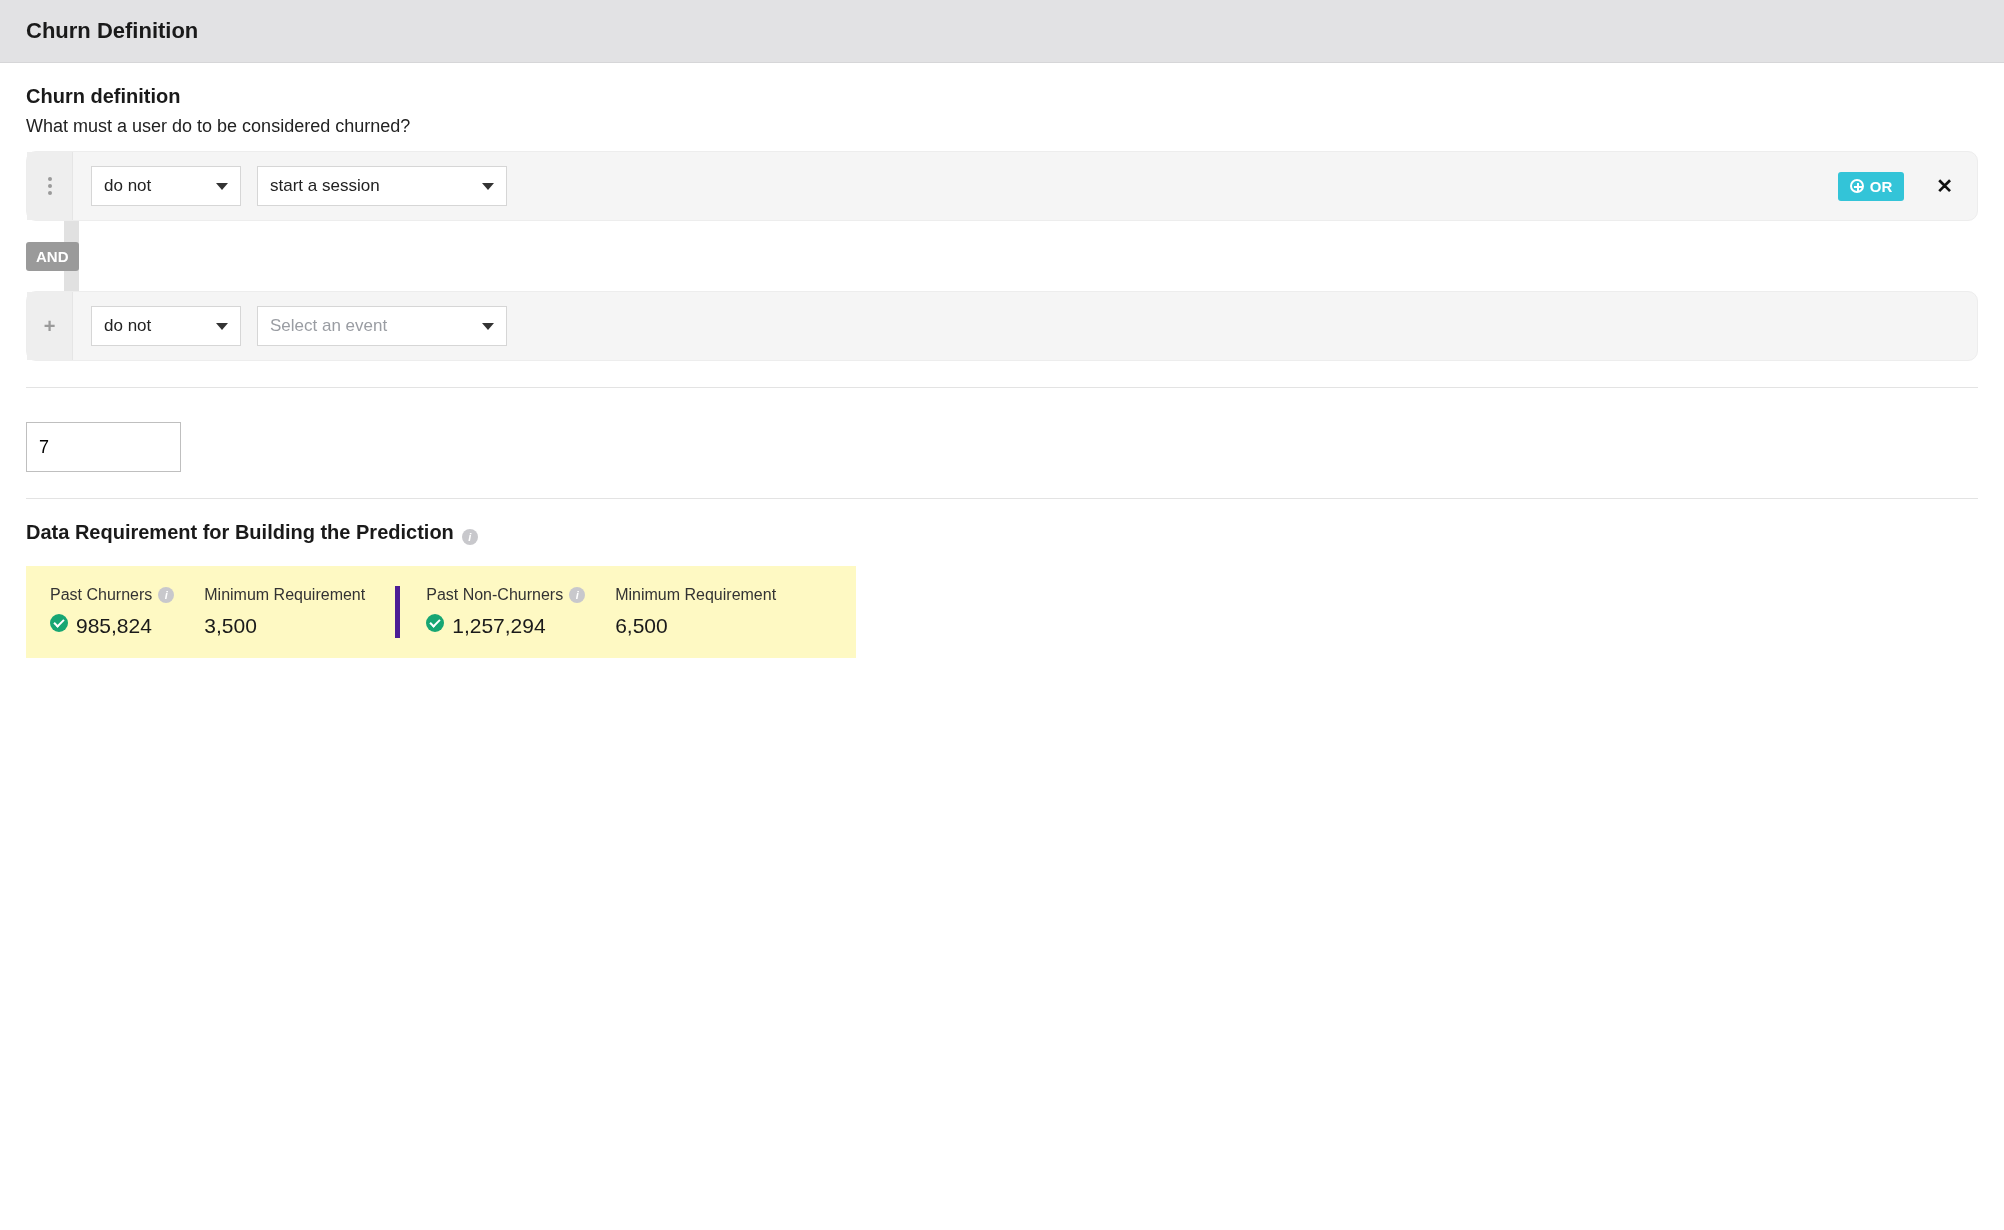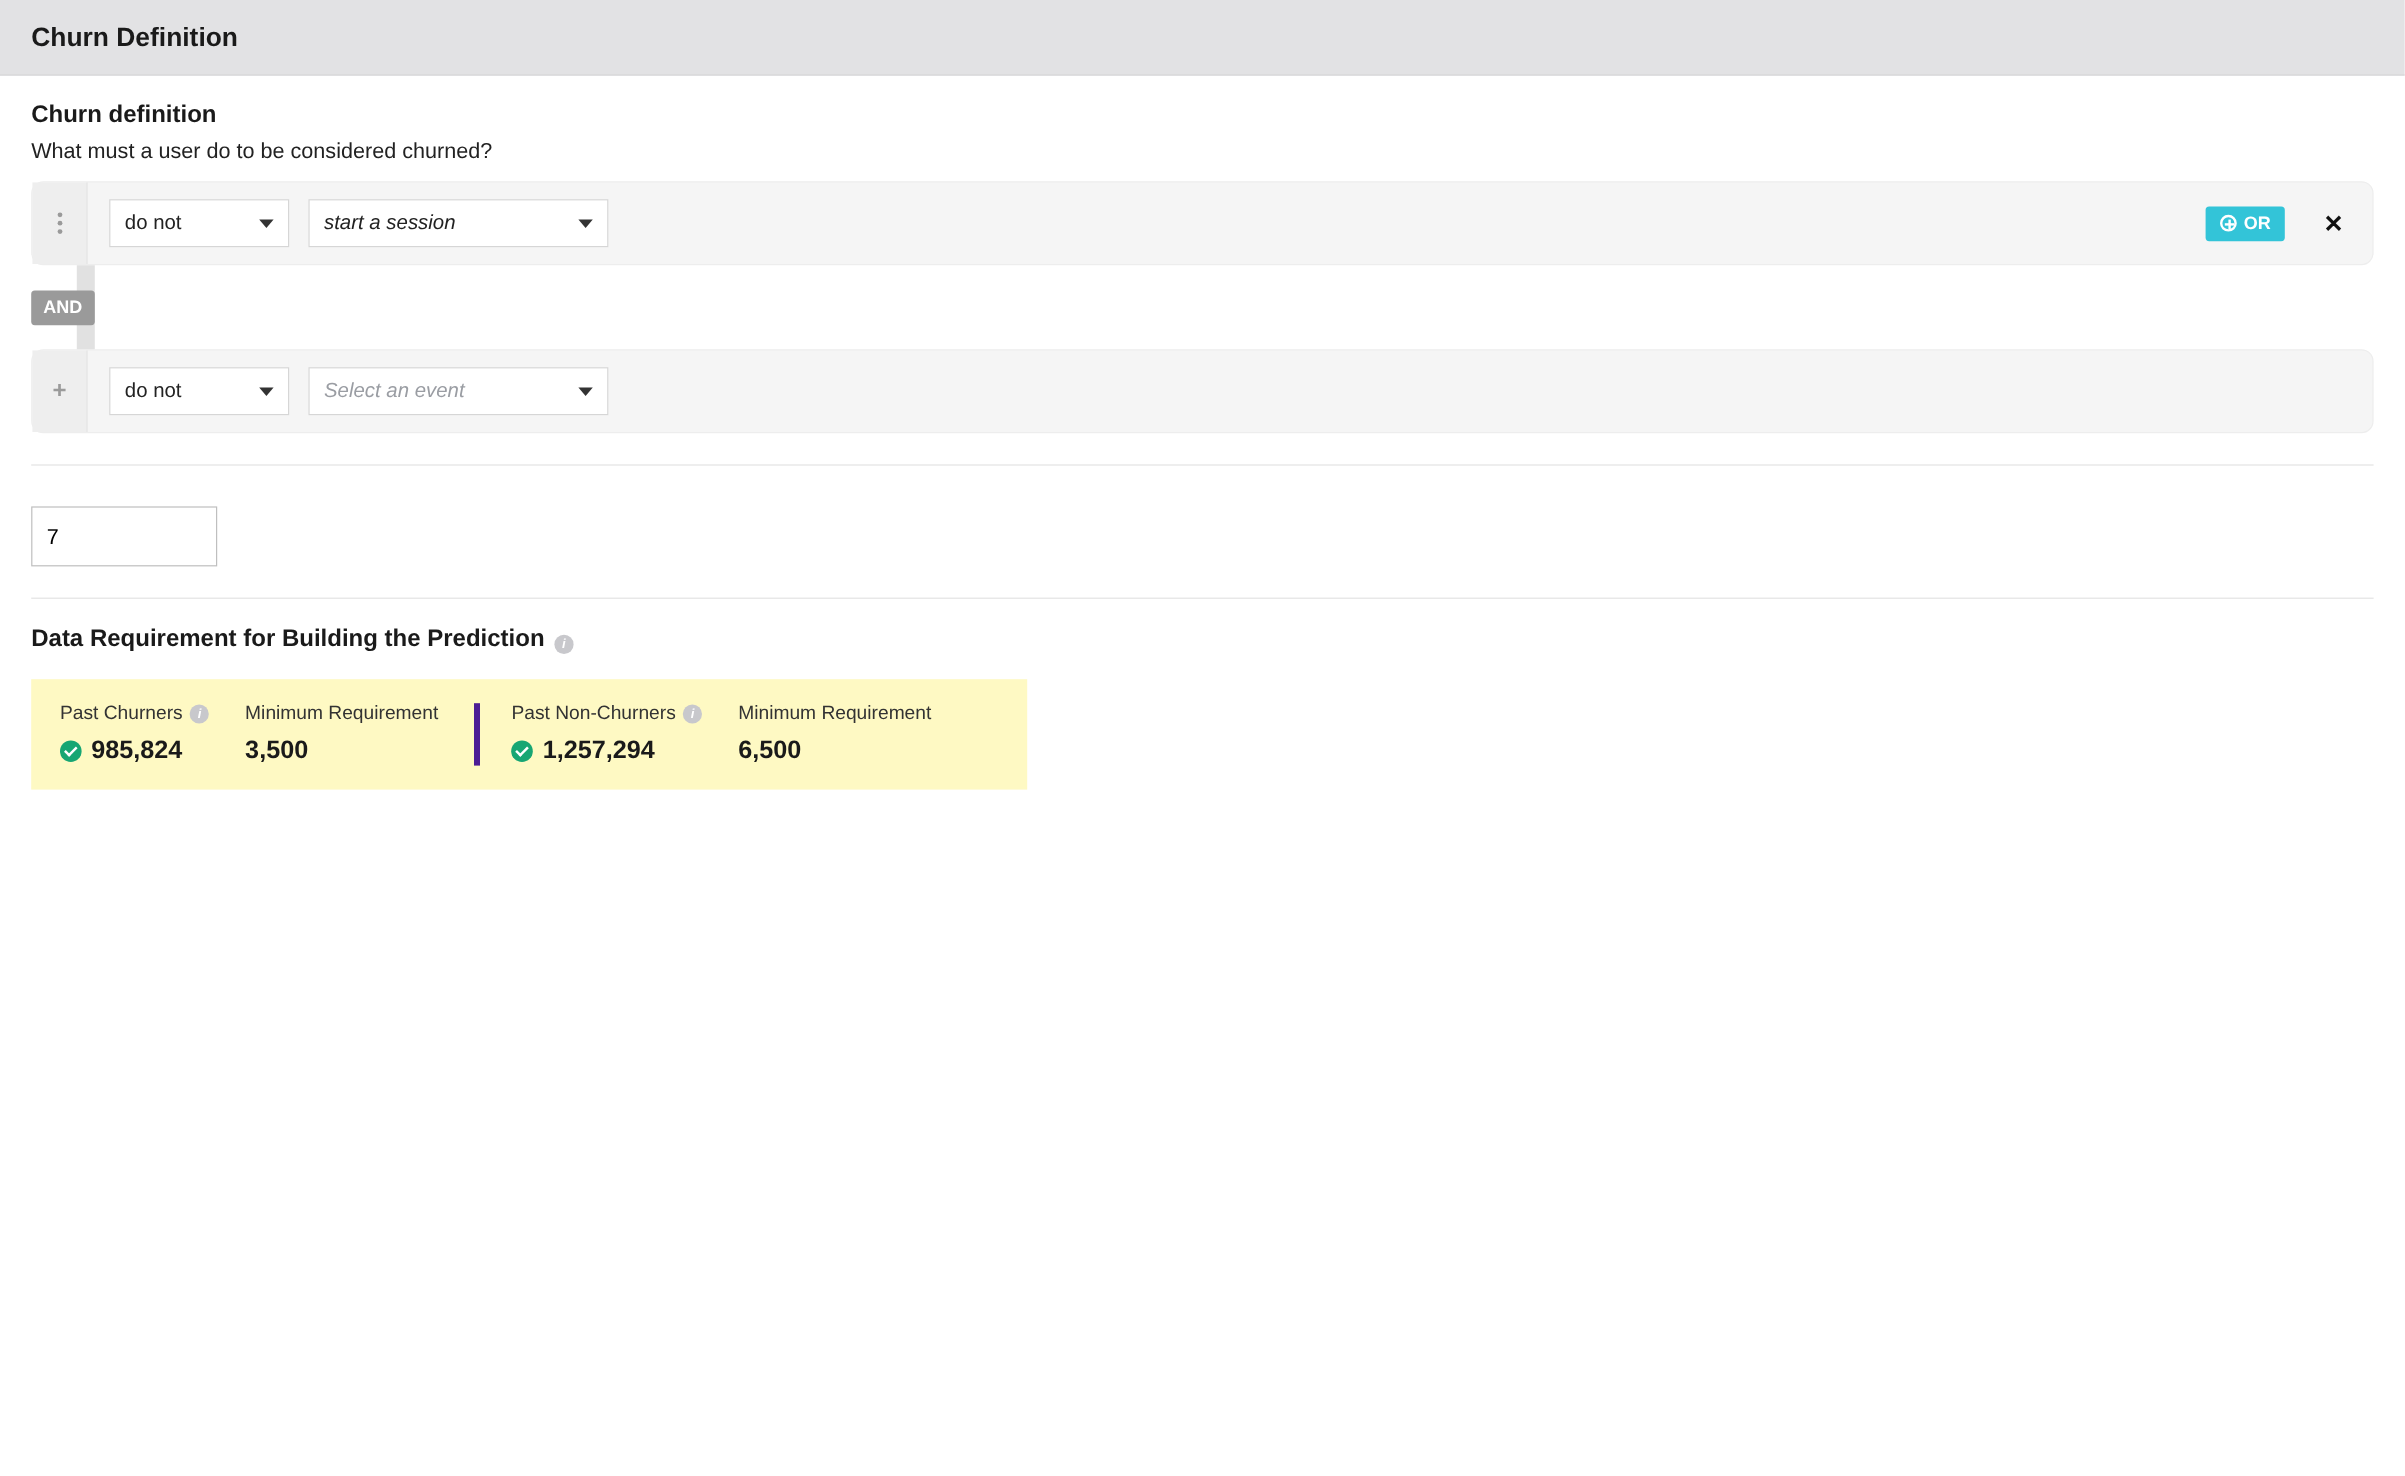--- a/index.html
+++ b/index.html
@@ -72,21 +72,21 @@
   }
   .select.placeholder { color: #9a9da3; }
   .select .caret {
     border-left: 6px solid transparent;
     border-right: 6px solid transparent;
     border-top: 7px solid #333;
     width: 0; height: 0;
     margin-left: 14px;
   }
   .select.w-sm { width: 150px; }
-  .select.w-md { width: 250px; font-style: italic; }
+  .select.w-md { width: 250px; }
   .or-btn {
     margin-left: auto;
     background: #33c4d8;
     color: #fff;
     border: none;
     border-radius: 3px;
     padding: 6px 12px;
     font-size: 15px;
     font-weight: 700;
     display: flex;
@@ -193,23 +193,23 @@
   .stat-col.div-l { border-left: 5px solid #4c1d95; padding-left: 26px; }
   .stat-label {
     font-size: 16px;
     color: #333;
     display: flex;
     align-items: center;
     gap: 6px;
   }
   .stat-value {
     font-size: 21px;
-    font-weight: 700;
-    display: flex;
-    align-items: center;
+    font-weight: 400;
+    display: flex;
+    align-items: flex-start;
     gap: 8px;
   }
   .check-icon {
     width: 18px; height: 18px;
     border-radius: 50%;
     background: #17a673;
     display: inline-flex;
     align-items: center;
     justify-content: center;
   }

